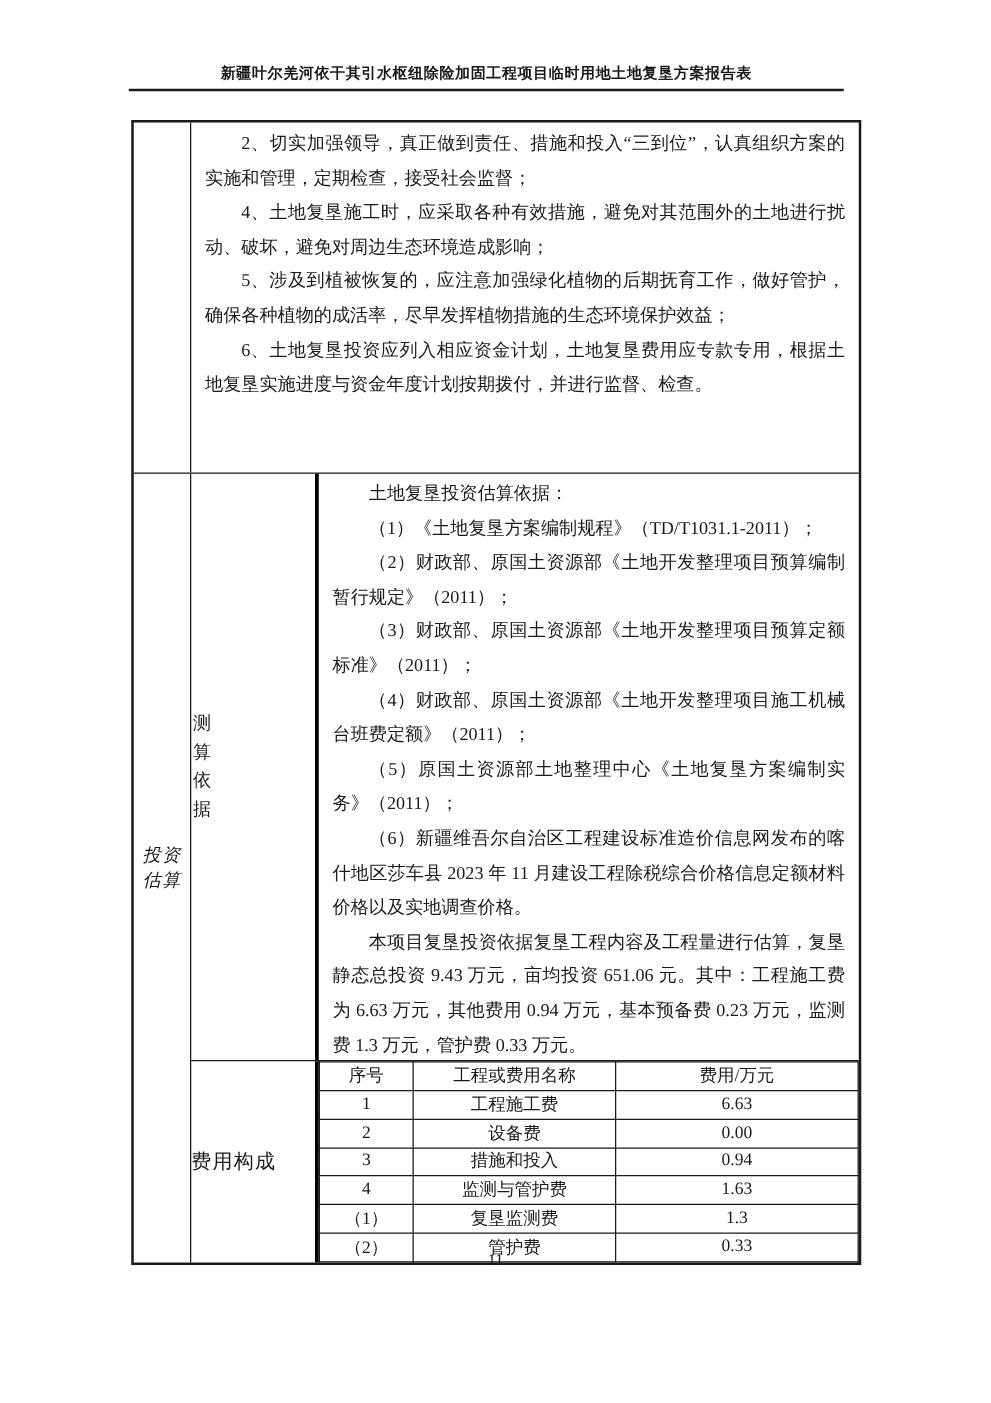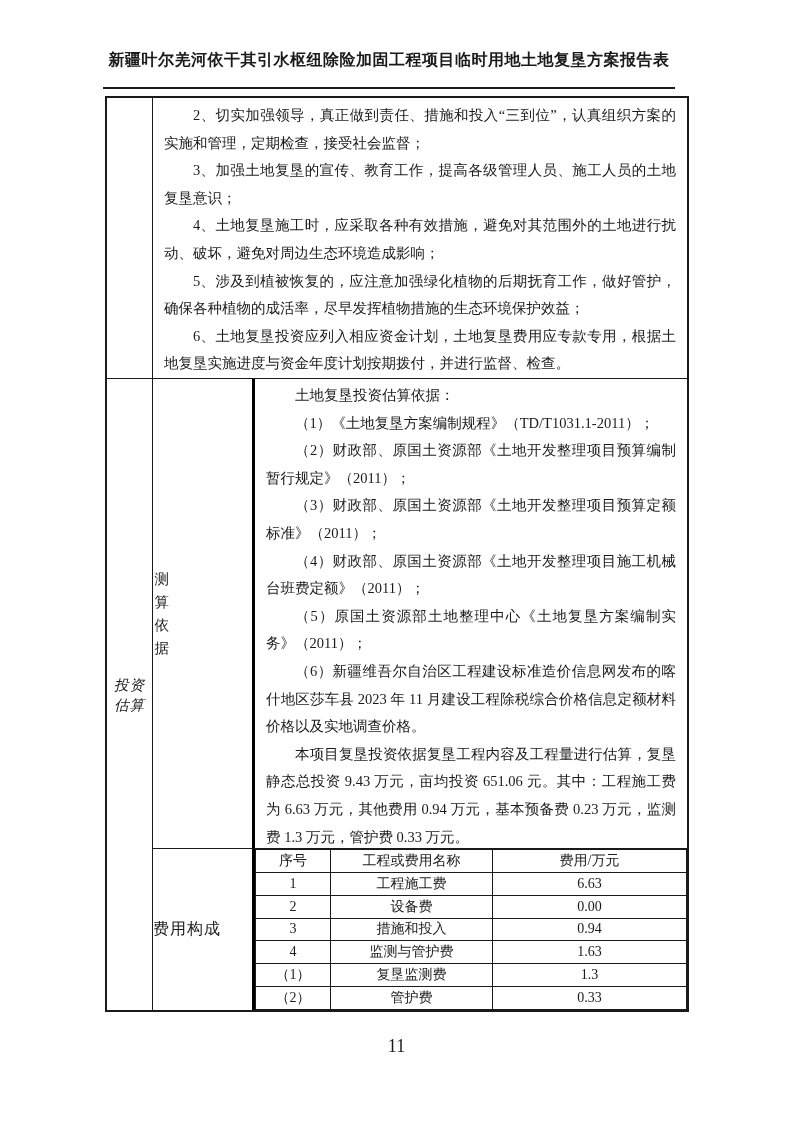--- a/index.html
+++ b/index.html
@@ -11,24 +11,24 @@
     background:#ffffff;
     font-family:"Liberation Serif","DejaVu Serif",serif;
     color:#1a1a1a;
     overflow:hidden;
   }
   .doc-header {
     position:absolute;
     left:103px; top:50px;
     width:572px;
     text-align:center;
-    font-size:16px;
+    font-size:12px;
     font-weight:bold;
     letter-spacing:0.5px;
-    padding-bottom:16px;
+    padding-bottom:4px;
     border-bottom:2px solid #1a1a1a;
   }
   .outer-table {
     position:absolute;
     left:105px; top:96px;
     width:584px; height:916px;
     border:2px solid #1a1a1a;
     display:flex;
     flex-direction:column;
     background:#fff;
@@ -119,39 +119,38 @@
     font-weight:normal;
     padding:0;
     margin-left:12px;
   }
   table.fee-table col.c-no   { width:75px; }
   table.fee-table col.c-name { width:162px; }
   table.fee-table col.c-cost { width:auto; }
   .page-number {
     position:absolute;
     left:0; right:0;
-    top:1036px;
-    text-align:center;
-    font-size:18px;
+    top:1000px;
+    text-align:center;
+    font-size:13px;
   }
 </style>
 </head>
 <body>
 
 <div class="page">
 
   <div class="doc-header">新疆叶尔羌河依干其引水枢纽除险加固工程项目临时用地土地复垦方案报告表</div>
 
   <div class="outer-table">
 
     <div class="section-top">
       <div class="label-col-narrow"></div>
       <div class="top-content">
         <p class="para">2、切实加强领导，真正做到责任、措施和投入“三到位”，认真组织方案的实施和管理，定期检查，接受社会监督；</p>
-        <p class="para">3、加强土地复垦的宣传、教育工作，提高各级管理人员、施工人员的土地复垦意识；</p>
         <p class="para">4、土地复垦施工时，应采取各种有效措施，避免对其范围外的土地进行扰动、破坏，避免对周边生态环境造成影响；</p>
         <p class="para">5、涉及到植被恢复的，应注意加强绿化植物的后期抚育工作，做好管护，确保各种植物的成活率，尽早发挥植物措施的生态环境保护效益；</p>
         <p class="para">6、土地复垦投资应列入相应资金计划，土地复垦费用应专款专用，根据土地复垦实施进度与资金年度计划按期拨付，并进行监督、检查。</p>
       </div>
     </div>
 
     <div class="section-bottom">
       <div class="label-col-narrow">
         <div class="invest-label">投资估算</div>
       </div>

